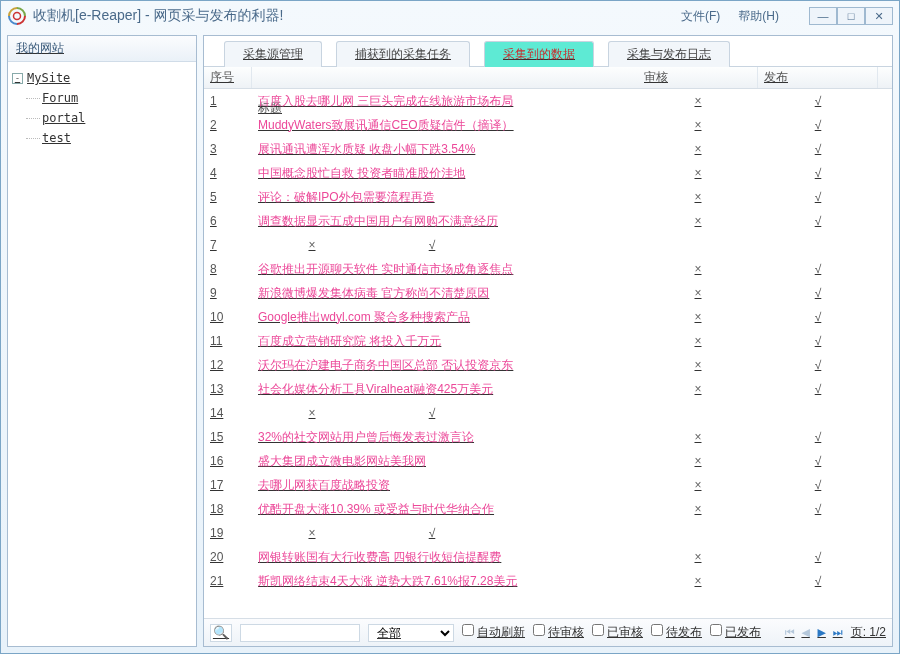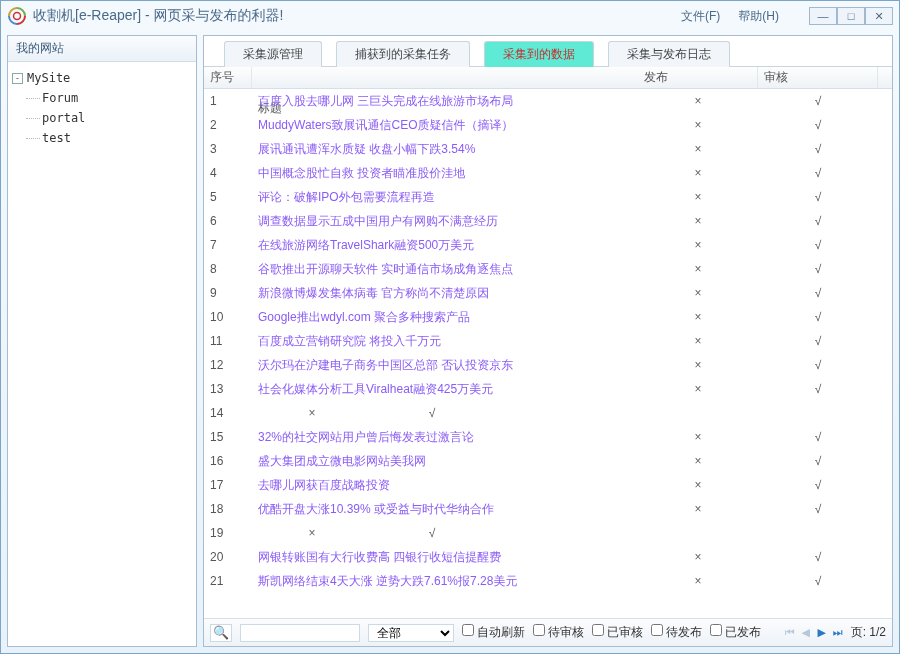--- a/index.html
+++ b/index.html
@@ -5,21 +5,21 @@
 * { box-sizing: border-box; margin: 0; padding: 0; }
 body { font-family: "Microsoft YaHei", "SimSun", Arial, sans-serif; font-size: 12px; background: #fff; color: #333; user-select: none; }
 .window { width: 900px; height: 654px; border: 1px solid #7aa5c6; background: linear-gradient(#f4f9fd, #e8f2fa); display: flex; flex-direction: column; }
 .titlebar { height: 30px; display: flex; align-items: center; padding: 0 6px; }
 .logo { width: 20px; height: 20px; margin-right: 6px; }
 .title-text { color: #4a6a8a; font-size: 14px; flex: 0 0 auto; }
 .title-spacer { flex: 1; }
 .menu { display: flex; gap: 18px; margin-right: 30px; color: #4a6a8a; text-align: center; }
 .winbtns { display: flex; gap: 0; }
 .winbtn { width: 28px; height: 18px; border: 1px solid #9fb9d0; background: #eef4fa; display: flex; align-items: center; justify-content: center; color: #4a6a8a; font-size: 11px; }
-.client { flex: 1; display: flex; padding: 4px 6px 6px 6px; gap: 6px; min-height: 0; }
+.client { flex: 1; display: flex; padding: 4px 6px 6px 6px; gap: 6px; min-height: 0; text-decoration: underline; }
 .pane { background: #fff; border: 1px solid #a7bcd1; display: flex; flex-direction: column; }
 .left { width: 190px; }
 .left-header { background: linear-gradient(#fbfcfe,#eaf1f8); border-bottom: 1px solid #d0dce8; padding: 4px 8px; color: #3a5a7a; }
 .tree { padding: 6px 4px; font-family: "SimSun", monospace; font-size: 12px; line-height: 20px; color: #333; }
 .tree-row { display: flex; align-items: center; height: 20px; }
 .tree-toggle { width: 11px; height: 11px; border: 1px solid #8aa; display: inline-flex; align-items: center; justify-content: center; margin-right: 4px; font-size: 9px; line-height: 1; color: #555; }
 .tree-child { padding-left: 14px; display: flex; align-items: center; }
 .tree-child::before { content: ""; display: inline-block; width: 14px; border-top: 1px dotted #bbb; margin-right: 2px; }
 .right { flex: 1; min-width: 0; }
 .tabs { display: flex; padding: 4px 8px 0 8px; gap: 2px; border-bottom: 1px solid #c8d4e0; }
@@ -29,21 +29,21 @@
 .col { display: flex; align-items: center; padding: 0 6px; border-right: 1px solid #e1e8ef; color: #555; }
 .col-seq { width: 48px; }
 .col-title { flex: 1; margin-top: 41px; }
 .col-review { width: 120px; }
 .col-pub { width: 120px; }
 .col-sb { width: 14px; border-right: none; }
 .grid-body { flex: 1; overflow-y: auto; min-height: 0; }
 .row { display: flex; height: 24px; align-items: center; }
 .cell { padding: 0 6px; white-space: nowrap; overflow: hidden; text-overflow: ellipsis; }
 .cell-seq { width: 48px; color: #555; }
-.cell-title { flex: 1; color: #8b5cf6; font-family: "SimSun", sans-serif; }
+.cell-title { flex: 1; color: #ec4899; font-family: "SimSun", sans-serif; }
 .cell-review { width: 120px; text-align: center; color: #666; }
 .cell-pub { width: 120px; text-align: center; color: #555; }
 .cell-sb { width: 14px; }
 .footer { height: 28px; border-top: 1px solid #d6dee6; display: flex; align-items: center; padding: 0 6px; gap: 8px; background: linear-gradient(#fbfcfe,#eef3f8); }
 .search-icon { width: 22px; height: 18px; border: 1px solid #cdd9e4; background: #fff; display: flex; align-items: center; justify-content: center; color: #4a6a8a; font-size: 13px; }
 .search-input { border: 1px solid #cdd9e4; height: 18px; width: 120px; padding: 0 4px; font-size: 12px; }
 .select { border: 1px solid #cdd9e4; height: 18px; width: 86px; font-size: 12px; padding-left: 4px; background: #fff; }
 .chk { display: flex; align-items: flex-start; gap: 3px; color: #333; }
 .chk input { width: 12px; height: 12px; }
 .nav { display: flex; gap: 2px; align-items: center; margin-left: auto; }
@@ -95,22 +95,22 @@
     <div class="pane right">
       <div class="tabs" id="tabs">
           <div class="tab">采集源管理</div>
           <div class="tab">捕获到的采集任务</div>
           <div class="tab active">采集到的数据</div>
           <div class="tab">采集与发布日志</div>
         </div>
       <div class="grid-header">
         <div class="col col-seq">序号</div>
         <div class="col col-title">标题</div>
+        <div class="col col-review">审核</div>
         <div class="col col-pub">发布</div>
-        <div class="col col-review">审核</div>
         <div class="col col-sb"></div>
       </div>
       <div class="grid-body" id="grid-body">
           <div class="row">
             <div class="cell cell-seq">1</div>
             <div class="cell cell-title">百度入股去哪儿网 三巨头完成在线旅游市场布局</div>
             <div class="cell cell-review">×</div>
             <div class="cell cell-pub">√</div>
             <div class="cell cell-sb"></div>
           </div>
@@ -144,21 +144,20 @@
           </div>
           <div class="row">
             <div class="cell cell-seq">6</div>
             <div class="cell cell-title">调查数据显示五成中国用户有网购不满意经历</div>
             <div class="cell cell-review">×</div>
             <div class="cell cell-pub">√</div>
             <div class="cell cell-sb"></div>
           </div>
           <div class="row">
             <div class="cell cell-seq">7</div>
-            <div class="cell cell-title">在线旅游网络TravelShark融资500万美元</div>
             <div class="cell cell-review">×</div>
             <div class="cell cell-pub">√</div>
             <div class="cell cell-sb"></div>
           </div>
           <div class="row">
             <div class="cell cell-seq">8</div>
             <div class="cell cell-title">谷歌推出开源聊天软件 实时通信市场成角逐焦点</div>
             <div class="cell cell-review">×</div>
             <div class="cell cell-pub">√</div>
             <div class="cell cell-sb"></div>

